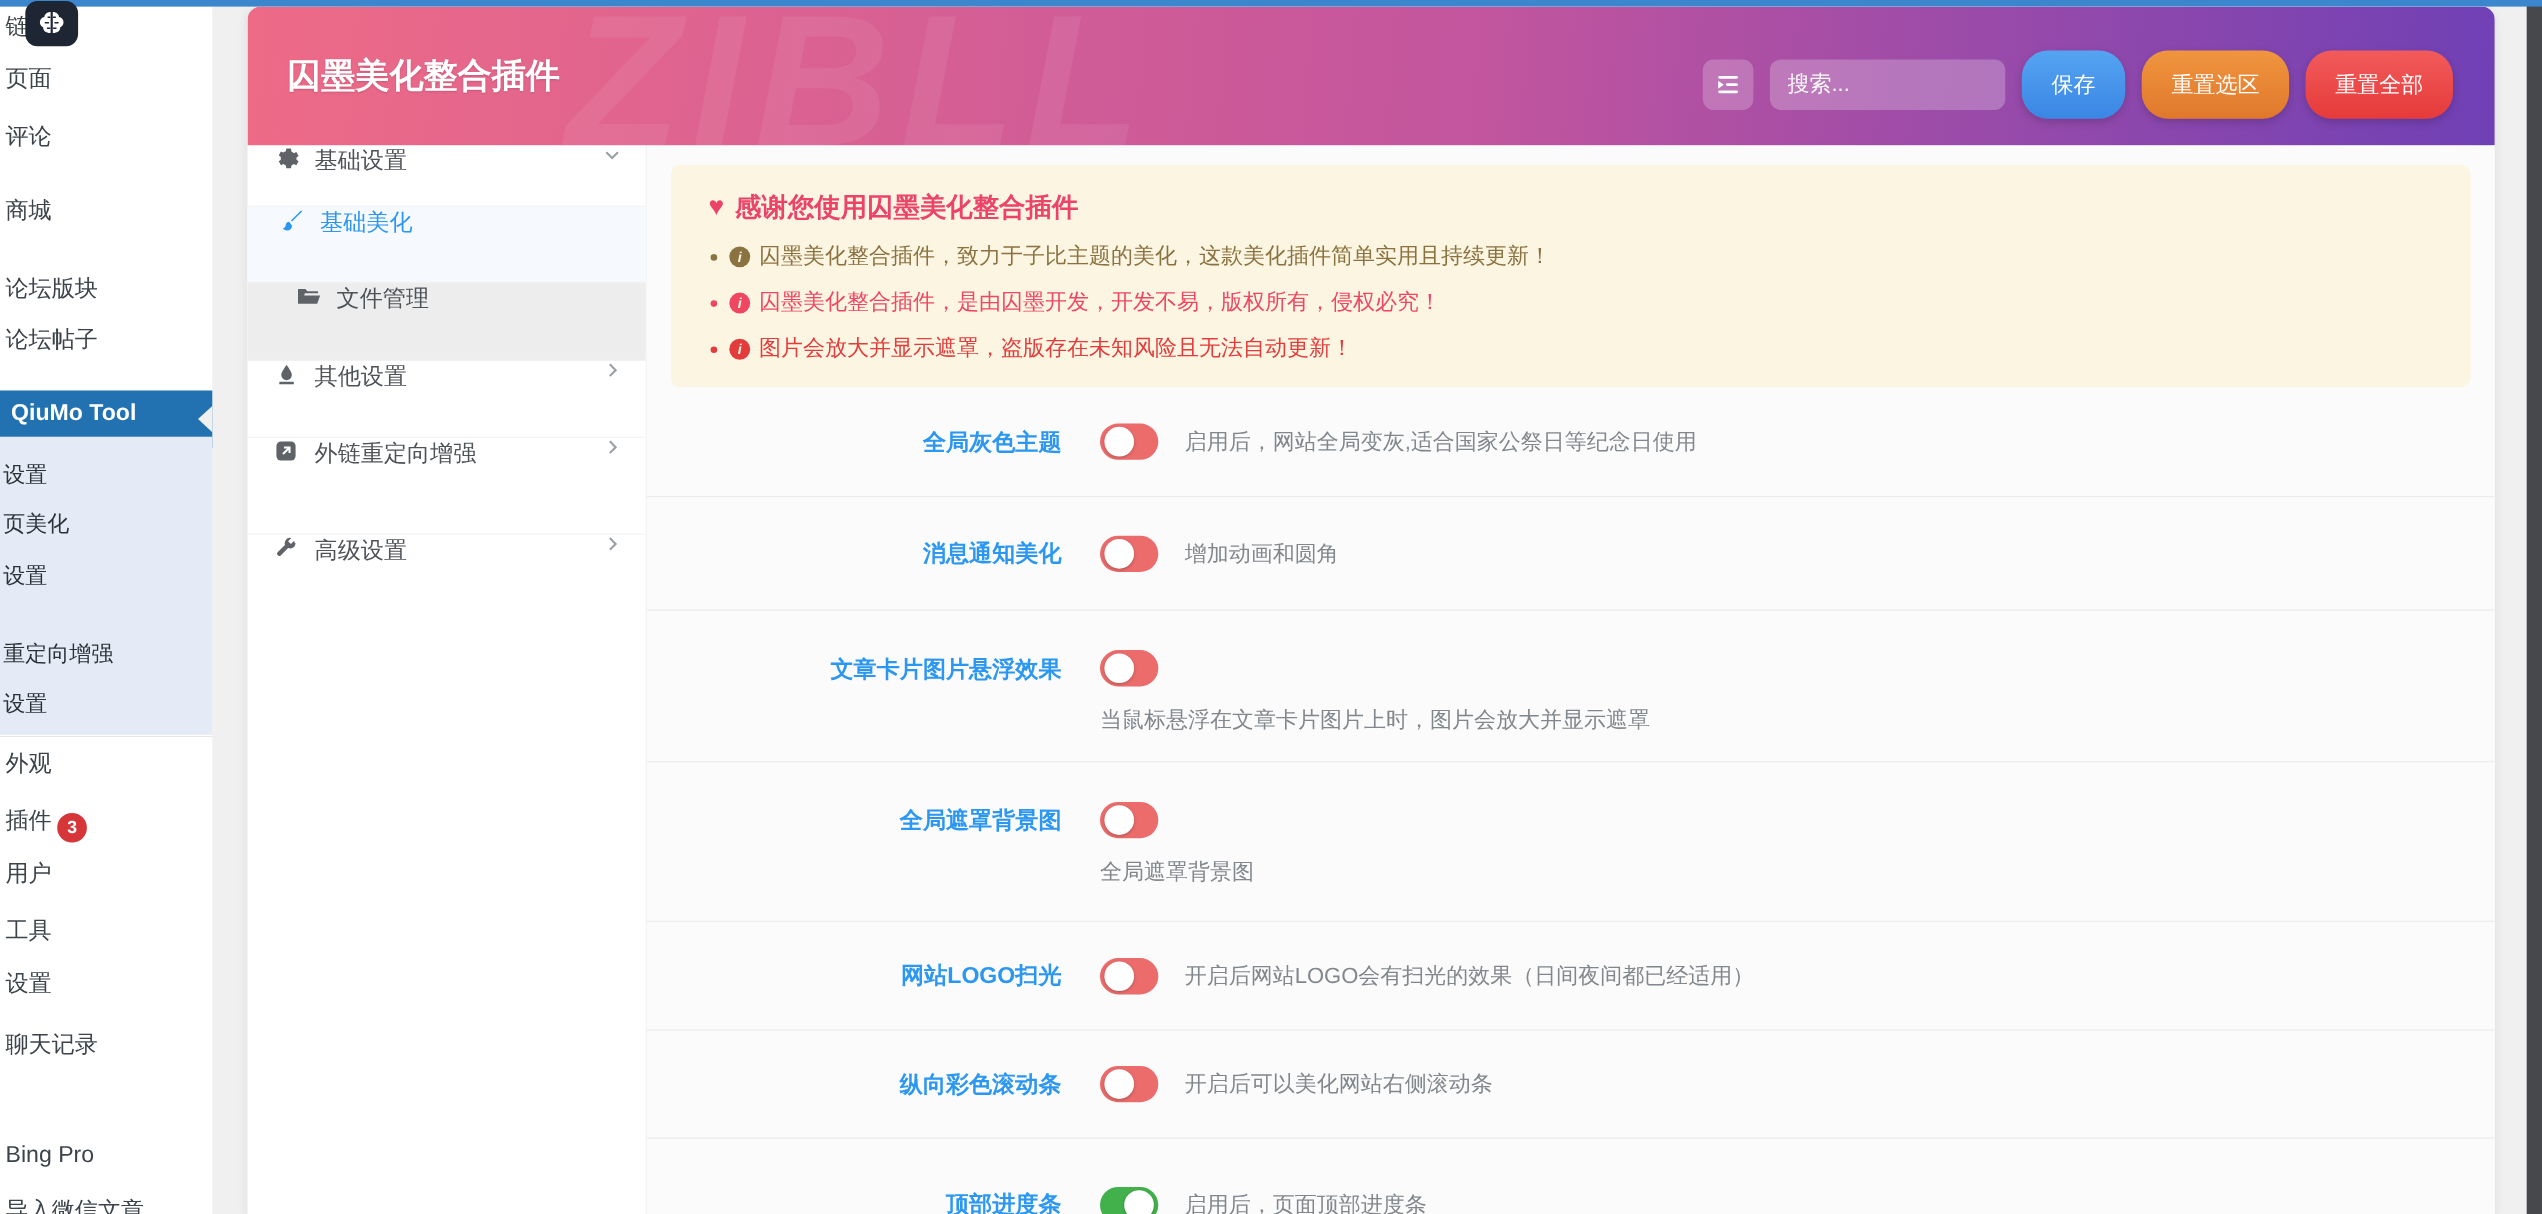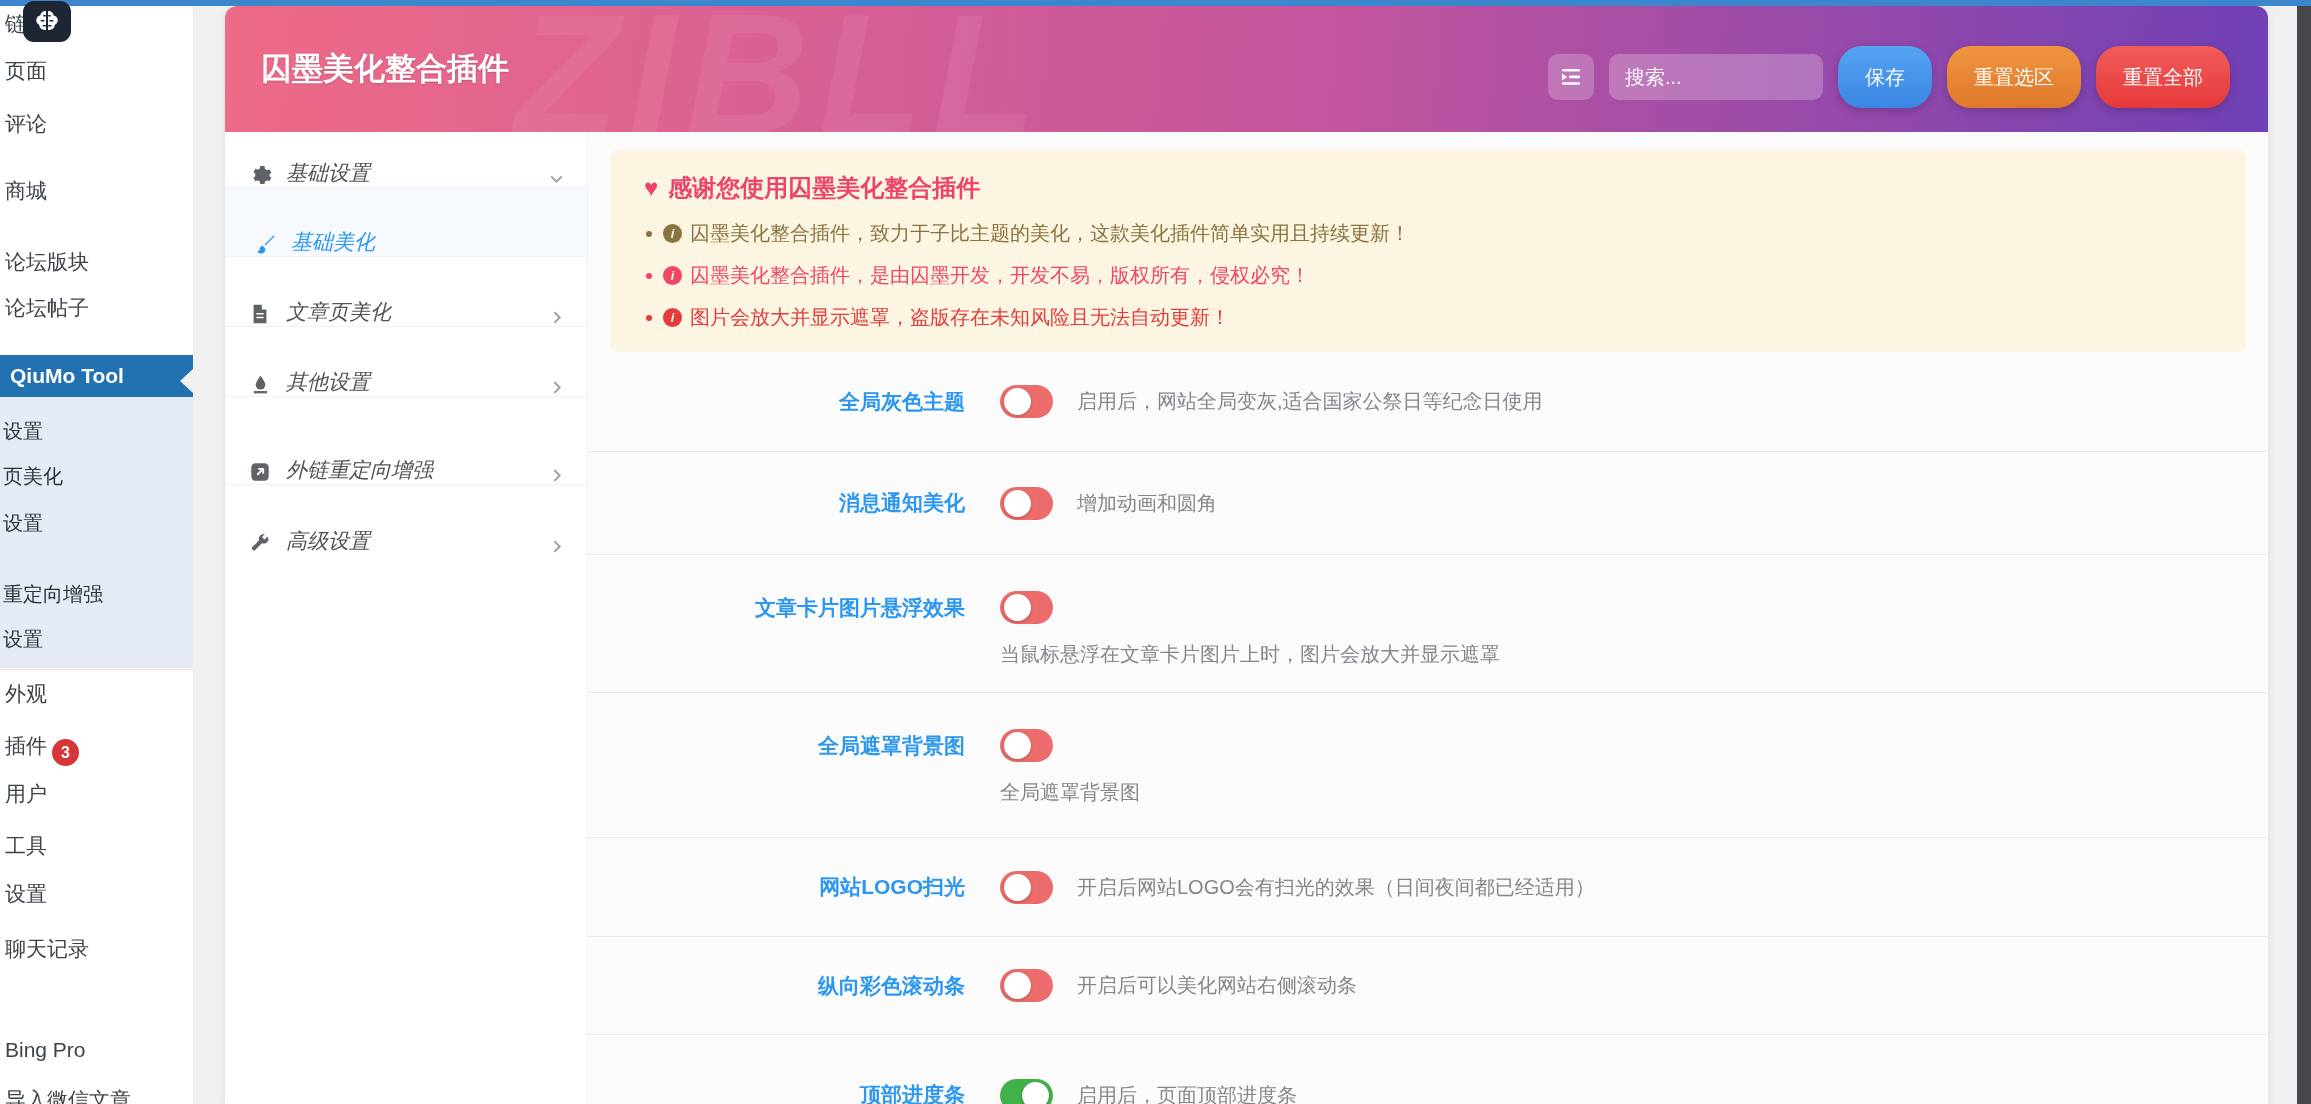--- a/index.html
+++ b/index.html
@@ -36,22 +36,22 @@
     color:#fff;font-size:20px;padding:0 16px;outline:none;}
   .search-box::placeholder{color:rgba(255,255,255,.95);}
   .pill-btn{height:62px;border:none;border-radius:24px;color:#fff;font-size:20px;padding:0 27px;
     cursor:pointer;box-shadow:0 3px 8px rgba(0,0,0,.18);}
   .btn-save{background:linear-gradient(180deg,#55a4f2,#3a86e4);}
   .btn-reset-sec{background:linear-gradient(180deg,#f0953f,#e0782c);}
   .btn-reset-all{background:linear-gradient(180deg,#f25b5b,#e63a3a);}
   .panel-body{display:flex;height:972px;}
   
   .settings-nav{width:363px;background:#fff;border-right:1px solid #f0f1f2;flex:none;}
-  .nav-item{position:relative;display:flex;align-items:flex-end;border-bottom:1px solid #f1f2f3;
-    font-size:21px;color:#4e5358;cursor:pointer;padding-left:23px;font-style:italic;}
+  .nav-item{position:relative;display:flex;align-items:flex-start;border-bottom:1px solid #f1f2f3;
+    font-size:21px;color:#4e5358;cursor:pointer;padding-left:23px;}
   .nav-item .chev{position:absolute;right:22px;display:flex;align-items:center;}
   .nav-item.child{padding-left:43px;}
   .nav-item.active{color:#2b97f1;background:#f6f9fd;}
   .nav-item.hovered{background:#ededee;}
   .nav-icon{width:24px;height:24px;margin-right:14px;flex:none;display:flex;align-items:center;justify-content:center;}
   
   .settings-main{flex:1;display:flex;flex-direction:column;background:#fbfbfc;overflow:hidden;}
   .notice{margin:18px 22px 0 22px;height:212px;background:#fcf5e2;border-radius:8px;padding:22px 34px;}
   .notice-title{font-size:24px;font-weight:bold;color:#ec4468;display:flex;align-items:center;gap:10px;}
   .notice-item{display:flex;align-items:center;margin-top:17px;font-size:20px;line-height:25px;}
@@ -161,33 +161,27 @@
           </span>
         </div>
         <div class="nav-item child active" style="height:69px;padding-left:28px;">
           <span class="nav-icon">
             <svg width="23" height="23" viewBox="0 0 24 24">
                 <path fill="#2b97f1" d="M20.5 2.5l1 1L12 13l-1-1 9.5-9.5zM9.3 13.2c-1.9 0-3.4 1.5-3.4 3.4 0 1.5-1.1 2.3-2.6 2.8 1 1.4 2.6 2.1 4.2 2.1 2.5 0 4.5-2 4.5-4.5l-2.7-3.8z"></path>
               </svg>
           </span>
           <span>基础美化</span>
         </div>
-        <div class="nav-item" style="height:70px;">
-          <span class="nav-icon">
-            <svg width="22" height="22" viewBox="0 0 24 24">
-                <path fill="#5f6368" d="M5 2h9l5 5v15H5V2zm9 0v5h5M8 11h8v1.6H8V11zm0 4h8v1.6H8V15z"></path>
-                <path fill="#fff" d="M8 11h8v1.6H8zM8 15h8v1.6H8z"></path>
-              </svg>
-          </span>
-          <span>文章页美化</span>
-          <span class="chev">
-            <svg width="17" height="17" viewBox="0 0 16 16">
-                <path d="M6 3l5 5-5 5" fill="none" stroke="#9aa0a6" stroke-width="1.8"></path>
-              </svg>
-          </span>
+        <div class="nav-item child hovered" style="height:71px;">
+          <span class="nav-icon">
+            <svg width="23" height="23" viewBox="0 0 24 24">
+                <path fill="#5f6368" d="M2 5h7l2 2h10v2H8.5L5.7 19H2V5zm5.2 6H23l-2.8 8H4.4l2.8-8z"></path>
+              </svg>
+          </span>
+          <span>文件管理</span>
         </div>
         <div class="nav-item" style="height:70px;">
           <span class="nav-icon">
             <svg width="21" height="21" viewBox="0 0 24 24">
                 <path fill="#5f6368" d="M12 2s-5.5 7-5.5 10.3A5.5 5.5 0 0012 17.8a5.5 5.5 0 005.5-5.5C17.5 9 12 2 12 2z"></path>
                 <rect x="4.5" y="19.5" width="15" height="2.6" fill="#5f6368"></rect>
               </svg>
           </span>
           <span>其他设置</span>
           <span class="chev">

